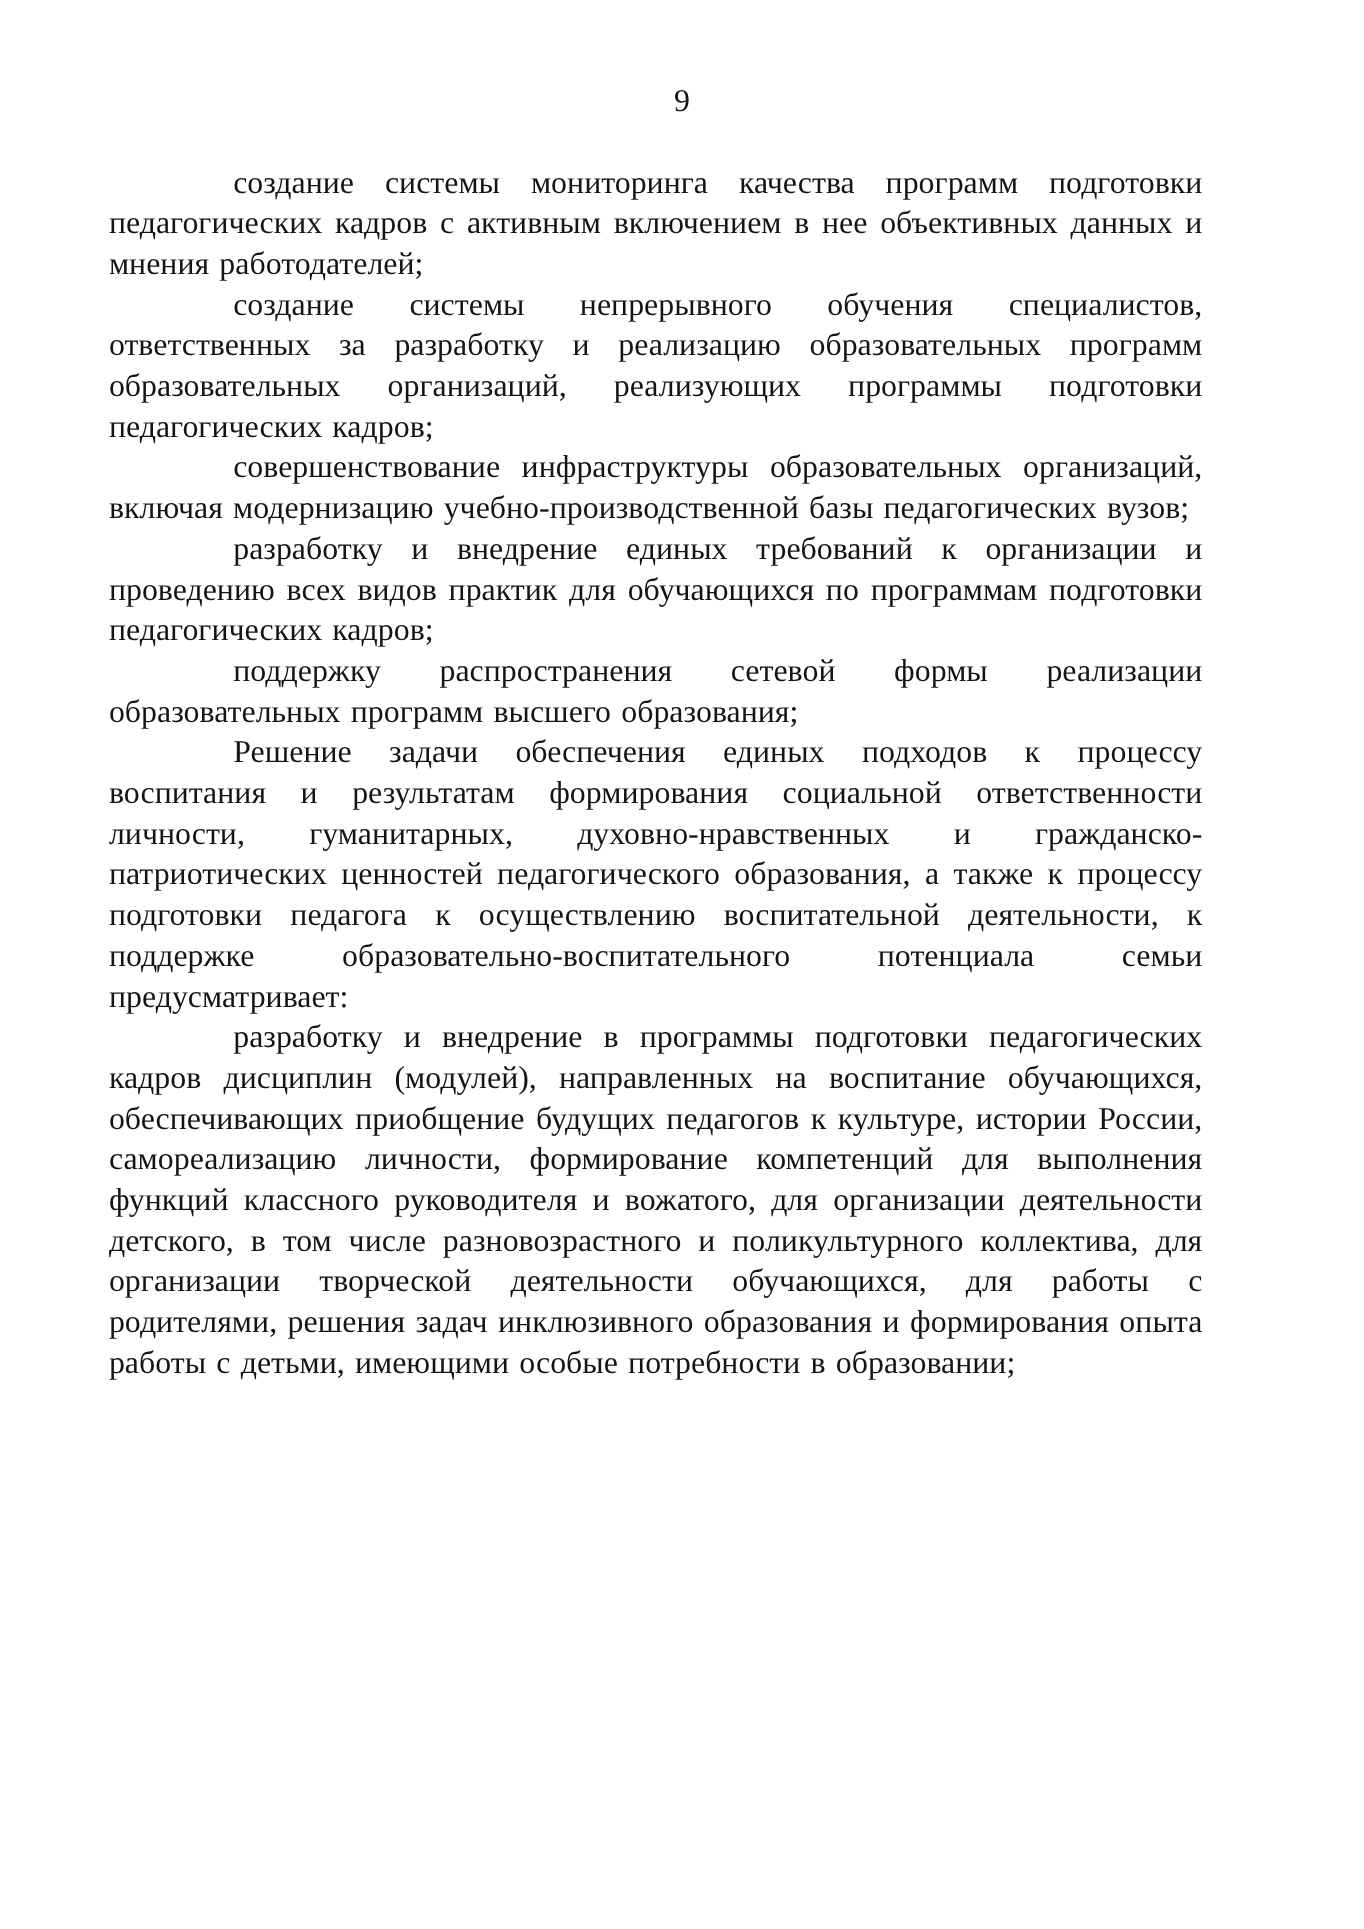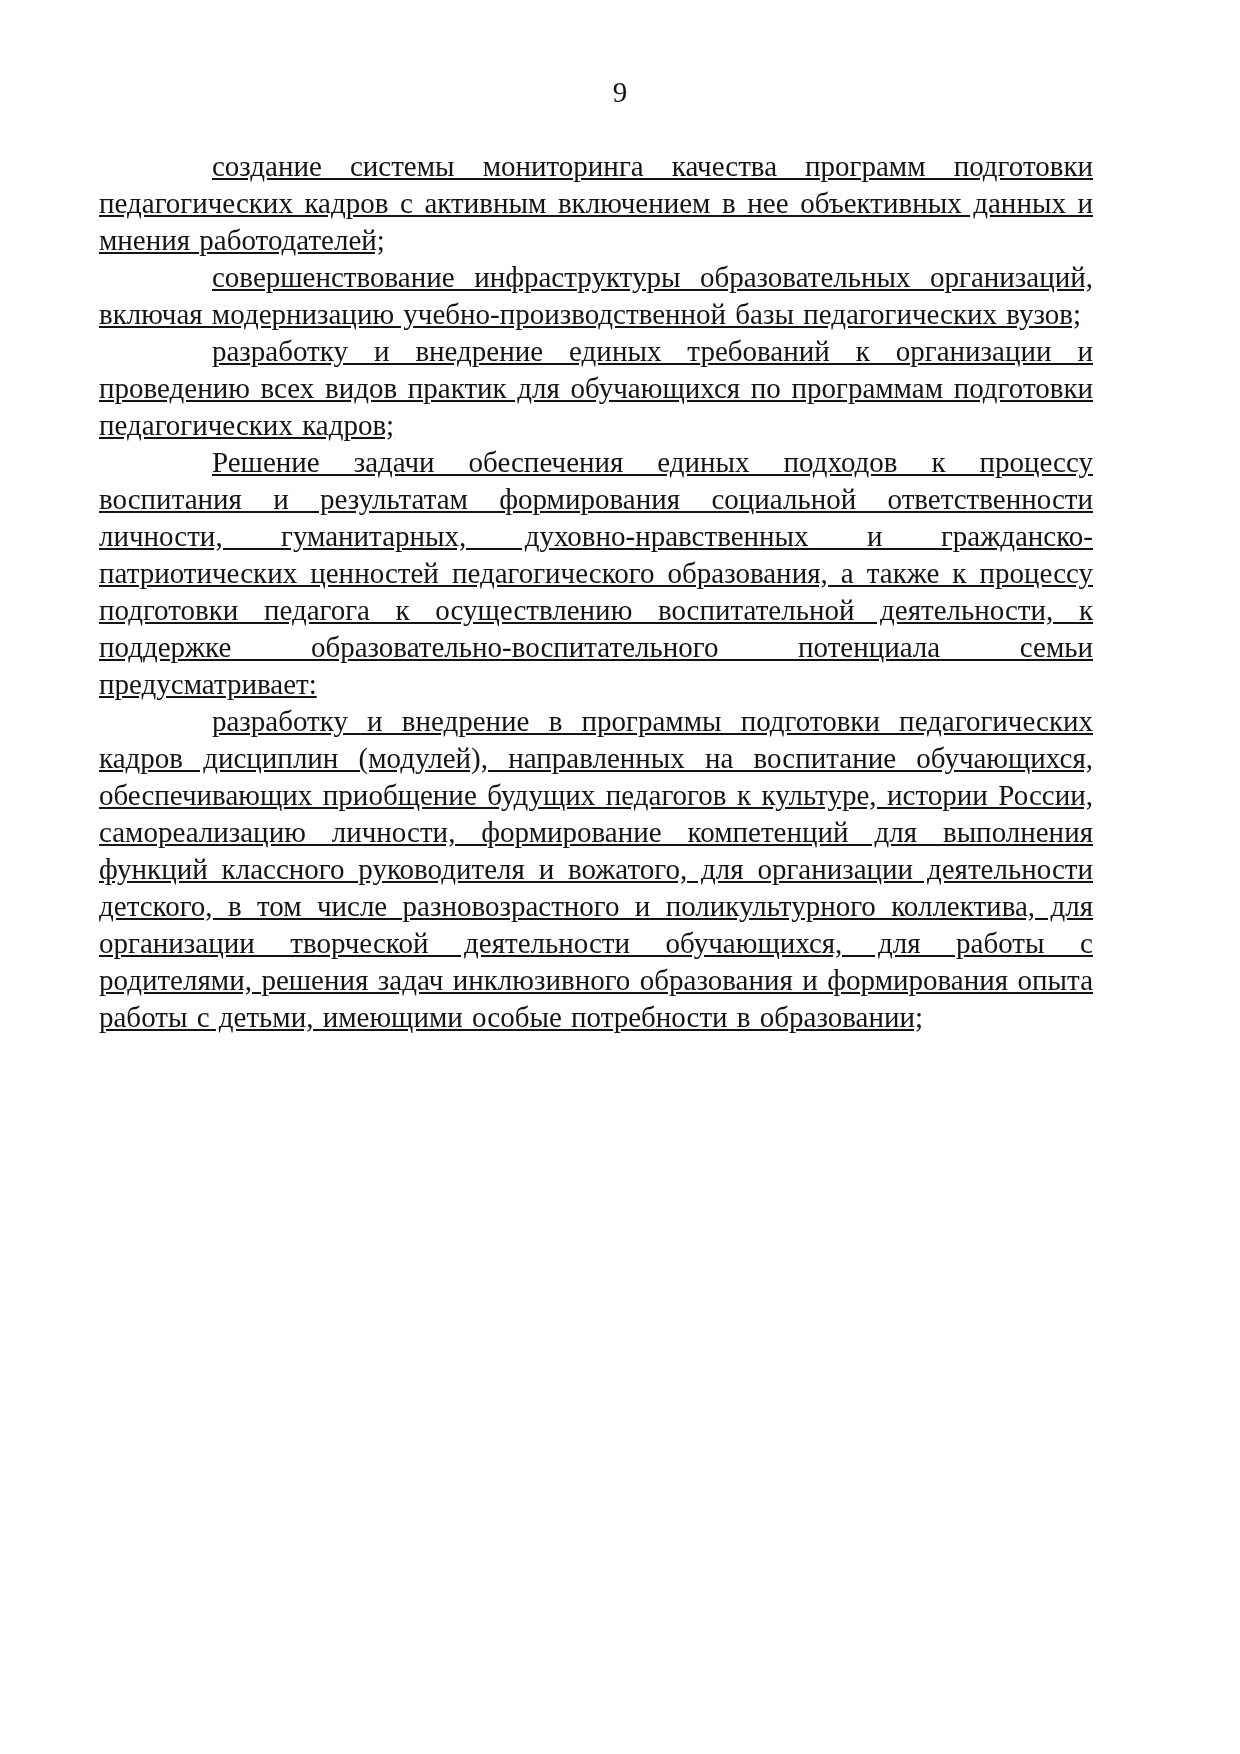--- a/index.html
+++ b/index.html
@@ -26,35 +26,36 @@
     line-height: 37px;
   }
   .body-text {
     position: absolute;
     top: 148px;
     left: 99px;
     width: 994px;
     font-size: 29px;
     line-height: 37px;
     text-align: justify;
-    text-decoration: underline;
   }
   .body-text p {
     margin: 0;
     padding: 0;
     text-indent: 113px;
     word-spacing: 2px;
   }
 </style>
 </head>
 <body>
 
 <div class="page">
   <div class="page-number">9</div>
 
   <div class="body-text">
     <p>создание системы мониторинга качества программ подготовки педагогических кадров с активным включением в нее объективных данных и мнения работодателей;</p>
+    <p>создание системы непрерывного обучения специалистов, ответственных за разработку и реализацию образовательных программ образовательных организаций, реализующих программы подготовки педагогических кадров;</p>
     <p>совершенствование инфраструктуры образовательных организаций, включая модернизацию учебно-производственной базы педагогических вузов;</p>
     <p>разработку и внедрение единых требований к организации и проведению всех видов практик для обучающихся по программам подготовки педагогических кадров;</p>
+    <p>поддержку распространения сетевой формы реализации образовательных программ высшего образования;</p>
     <p>Решение задачи обеспечения единых подходов к процессу воспитания и результатам формирования социальной ответственности личности, гуманитарных, духовно-нравственных и гражданско-патриотических ценностей педагогического образования, а также к процессу подготовки педагога к осуществлению воспитательной деятельности, к поддержке образовательно-воспитательного потенциала семьи предусматривает:</p>
     <p>разработку и внедрение в программы подготовки педагогических кадров дисциплин (модулей), направленных на воспитание обучающихся, обеспечивающих приобщение будущих педагогов к культуре, истории России, самореализацию личности, формирование компетенций для выполнения функций классного руководителя и вожатого, для организации деятельности детского, в том числе разновозрастного и поликультурного коллектива, для организации творческой деятельности обучающихся, для работы с родителями, решения задач инклюзивного образования и формирования опыта работы с детьми, имеющими особые потребности в образовании;</p>
   </div>
 </div>
 
 </body></html>

